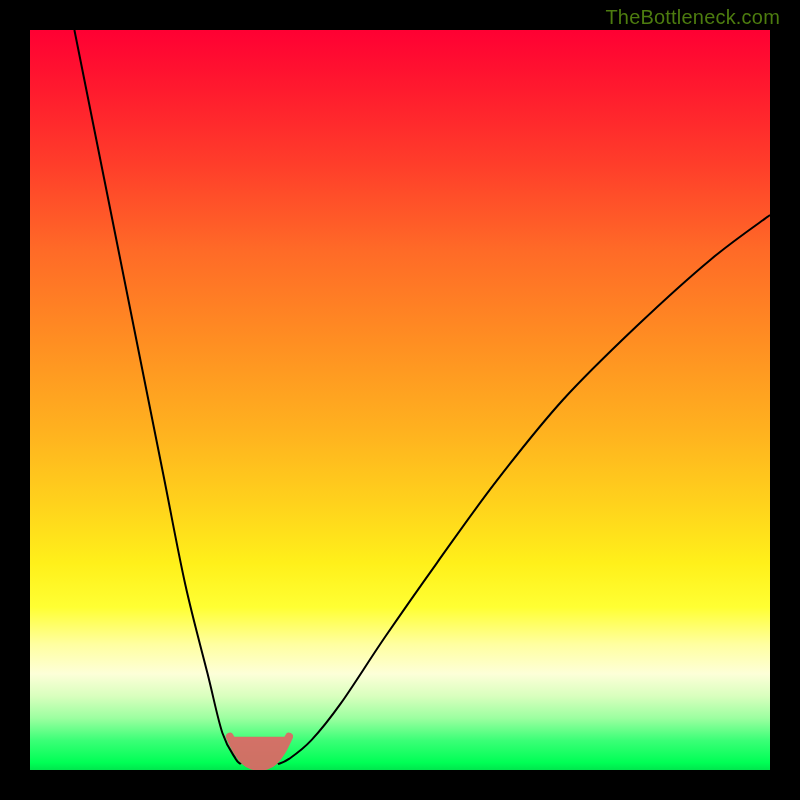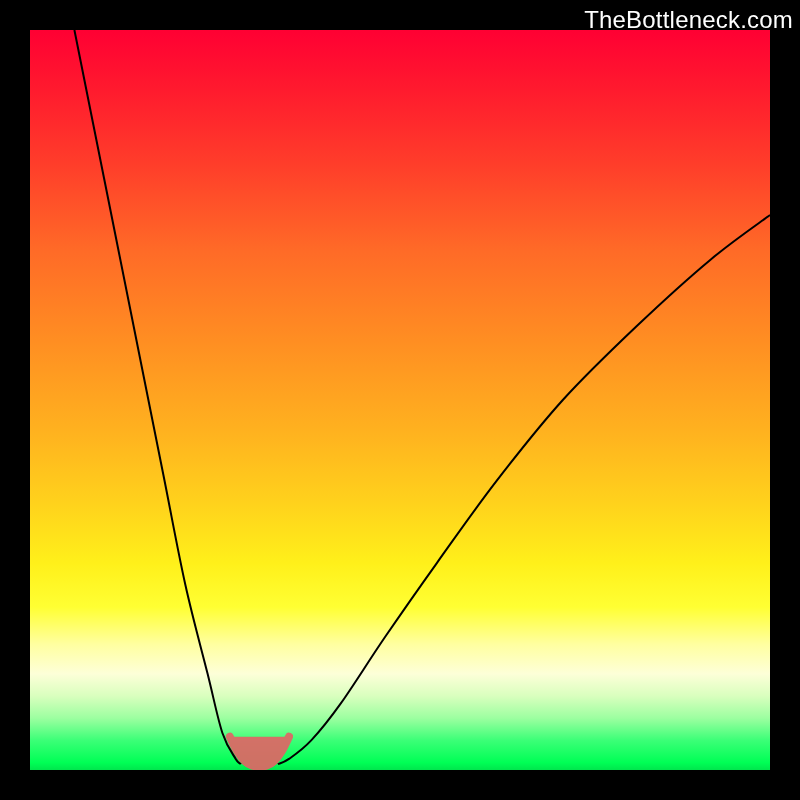--- a/index.html
+++ b/index.html
@@ -39,23 +39,23 @@
       #d9ffbe 90%,
       #9cffa0 93%,
       #3bff77 96%,
       #00ff55 99%,
       #00e64d 100%
     );
   }
   .watermark {
     position: absolute;
     top: 6px;
-    right: 7px;
-    color: #ffffff;
-    font-size: 24px;
+    right: 20px;
+    color: #4d7c0f;
+    font-size: 20px;
     letter-spacing: 0.2px;
     z-index: 10;
     user-select: none;
   }
   svg.curve {
     position: absolute;
     left: 0; top: 0;
     width: 740px; height: 740px;
   }
 </style>

